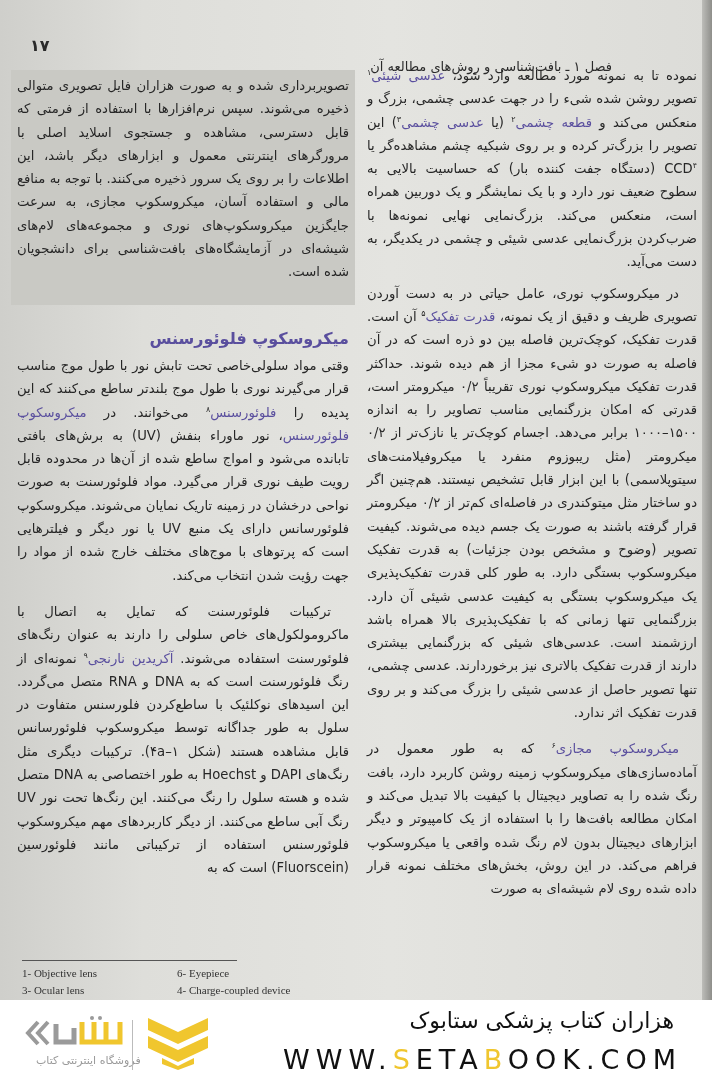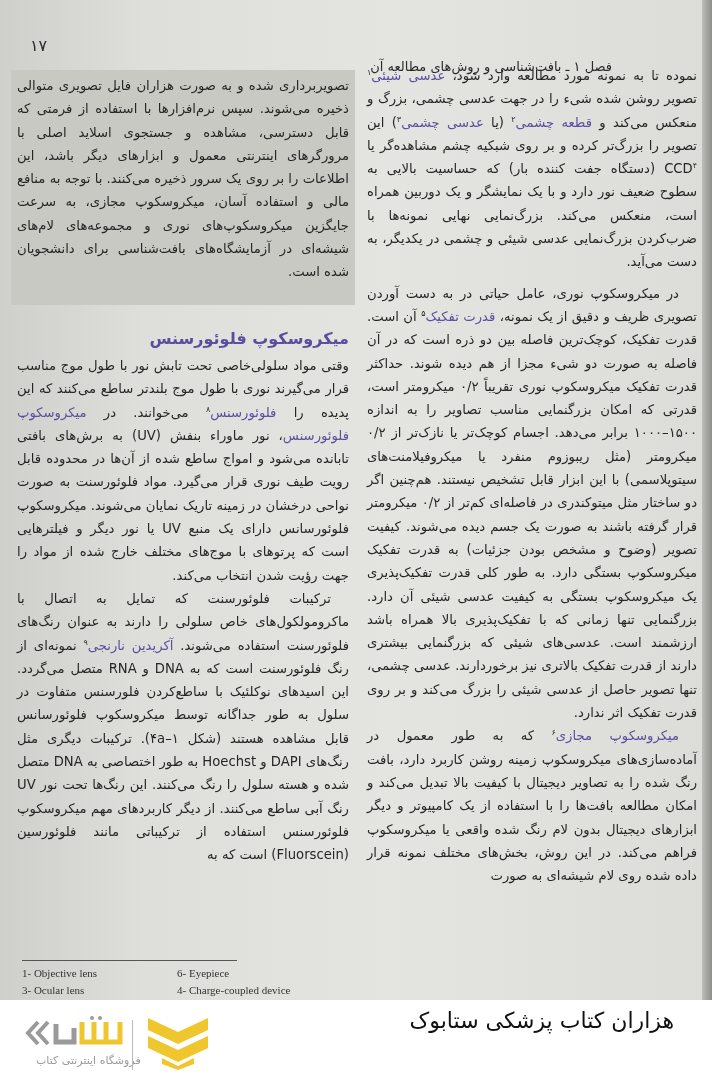--- a/index.html
+++ b/index.html
@@ -15,34 +15,34 @@
   }
   .page-edge {
     position:absolute; right:0; top:0; width:10px; height:1000px;
     background:linear-gradient(90deg,#bdbdb9,#8e8e8a);
   }
   .header {
     position:absolute; top:34px; left:22px; width:640px; height:24px;
     direction:rtl; display:flex; align-items:center;
   }
   .header-title { font-size:13px; color:#2a2a2a; margin-right:50px;margin-top:40px; }
-  .header-page { position:absolute; left:8px; top:2px; font-size:16px; font-weight:normal; color:#2a2a2a; direction:ltr; }
+  .header-page { position:absolute; left:8px; top:2px; font-size:16px; font-weight:bold; color:#2a2a2a; direction:ltr; }
 
   .col {
     position:absolute; direction:rtl; text-align:justify; text-align-last:right;
     color:#262626; font-size:13.2px; line-height:23.3px;
   }
   .col-right { left:367px; top:64px; width:330px; }
   .col-left { left:17px; top:70px; width:332px; }
   .col-left .boxed {
     background:#c9c9c4; padding:4px 6px 21px 6px; margin:0 -6px;
   }
 
   p { margin:0; }
-  p.indent { text-indent:18px; }
+  p.indent { text-indent:18px;margin-top:13px; }
   .term { color:#5a4f9e; font-weight:normal; }
   sup { font-size:8px; line-height:0; }
   .section-heading {
     color:#5a4f9e; font-weight:bold; font-size:16px; margin:22px 0 4px 0; text-align:right;
   }
 
   .footnote-rule { position:absolute; left:22px; top:960px; width:215px; height:1px; background:#555; }
   .footnotes {
     position:absolute; left:22px; top:965px; width:320px;
     font-family:"Liberation Serif", serif; font-size:11px; color:#333; line-height:17px;
@@ -124,13 +124,16 @@
       <circle cx="76" cy="2" r="2" fill="#9a9a9a"></circle>
   </svg>
   <span class="logo-sub">فروشگاه اینترنتی کتاب</span>
   <div class="logo-divider"></div>
   <svg class="logo-chevron" viewBox="0 0 60 52">
     <polygon points="0,0 30,14 60,0 60,12 30,26 0,12" fill="#f0c62e"></polygon>
     <polygon points="0,18 30,32 60,18 60,30 30,44 0,30" fill="#f0c62e"></polygon>
     <polygon points="14,40 30,48 46,40 46,46 30,52 14,46" fill="#f0c62e"></polygon>
   </svg>
   <div class="banner-shop">هزاران کتاب پزشکی ستابوک</div>
+  <div class="banner-url">
+    <span>WWW.</span><span class="accent">S</span><span>ETA</span><span class="accent">B</span><span>OOK.COM</span>
+  </div>
 </div>
 
 </body></html>

